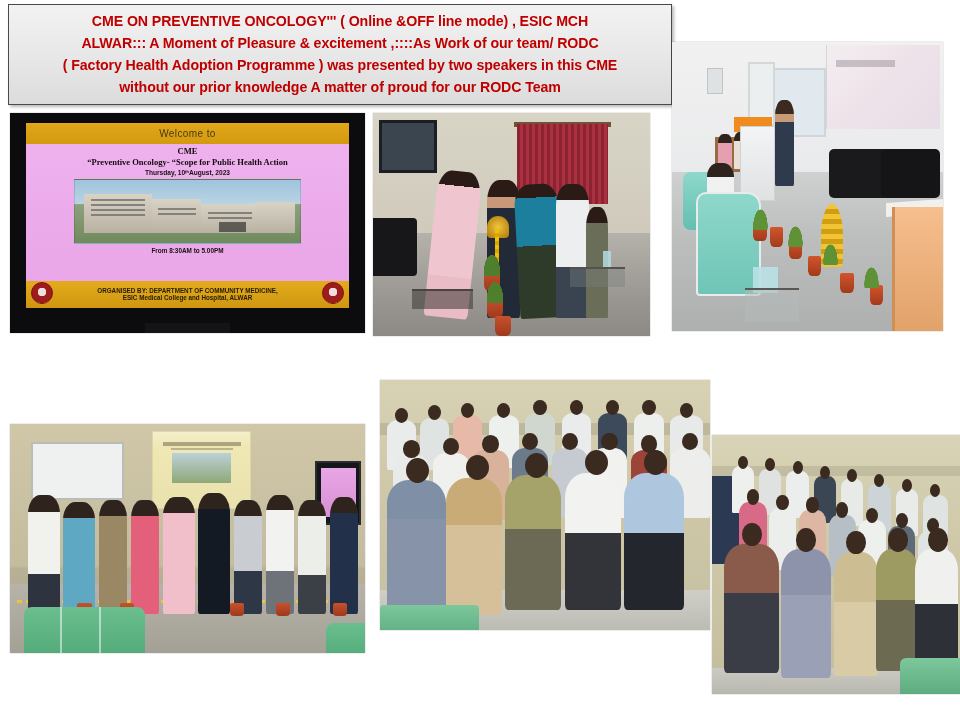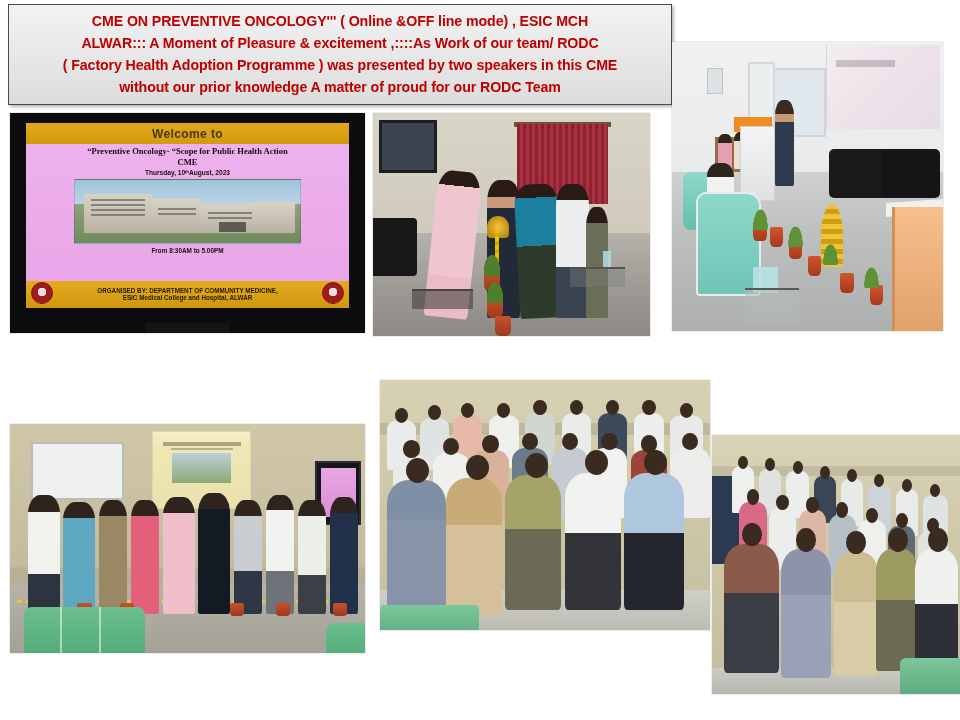--- a/index.html
+++ b/index.html
@@ -52,21 +52,21 @@
   #p1-screen {
     position: absolute; left: 4.5%; top: 4.5%; width: 91%; height: 84%;
     background: #e7a8e6;
     overflow: hidden;
   }
   #p1-goldbar-top {
     position: absolute; left: 0; top: 0; width: 100%; height: 11.5%;
     background: linear-gradient(180deg,#e0a71a,#d39a10);
     display: flex; align-items: center; justify-content: center;
   }
-  #p1-welcome { color: #4a3a10; font-size: 12px; letter-spacing: .4px; font-weight: bold; }
+  #p1-welcome { color: #4a3a10; font-size: 10px; letter-spacing: .4px; }
   #p1-body { position: absolute; left:0; top:11.5%; width:100%; height:74%;
     background: linear-gradient(180deg,#eeb1ee 0%, #e9a6e8 100%);
     text-align:center; padding-top: 1px; }
   #p1-cme { font-family:"Liberation Serif", serif; font-weight:bold; font-size:8.6px; color:#120b0b; margin-top:1px;}
   #p1-title { font-family:"Liberation Serif", serif; font-weight:bold; font-size:8.5px; color:#120b0b; margin-top:1px;}
   #p1-date { font-weight:bold; font-size:6.6px; color:#1a1010; margin-top:2px;}
   #p1-building {
     margin: 3px auto 0 auto; width: 70%; height: 48%;
     background:
       linear-gradient(180deg,#9fc4dd 0%, #b9d3e4 38%, #8ea07e 39%, #6f8a5c 100%);
@@ -228,22 +228,22 @@
   <div class="photo" id="photo-1">
     <div class="scene">
       <div id="p1-bezel"></div>
       <div id="p1-screen">
 
         <div id="p1-goldbar-top">
           <span id="p1-welcome">Welcome to</span>
         </div>
 
         <div id="p1-body">
+          <div id="p1-cme">CME</div>
           <div id="p1-title">“Preventive Oncology- “Scope for Public Health Action</div>
-          <div id="p1-cme">CME</div>
           <div id="p1-date">Thursday, 10ᵗʰAugust, 2023</div>
 
           <div id="p1-building">
             <div class="blk" style="left:4%;top:22%;width:30%;height:62%;"></div>
             <div class="blk" style="left:34%;top:30%;width:22%;height:54%;"></div>
             <div class="blk" style="left:56%;top:38%;width:26%;height:46%;"></div>
             <div class="blk" style="left:80%;top:34%;width:18%;height:50%;"></div>
             <div class="win" style="left:7%;top:30%;width:24%;height:3%;"></div>
             <div class="win" style="left:7%;top:38%;width:24%;height:3%;"></div>
             <div class="win" style="left:7%;top:46%;width:24%;height:3%;"></div>

